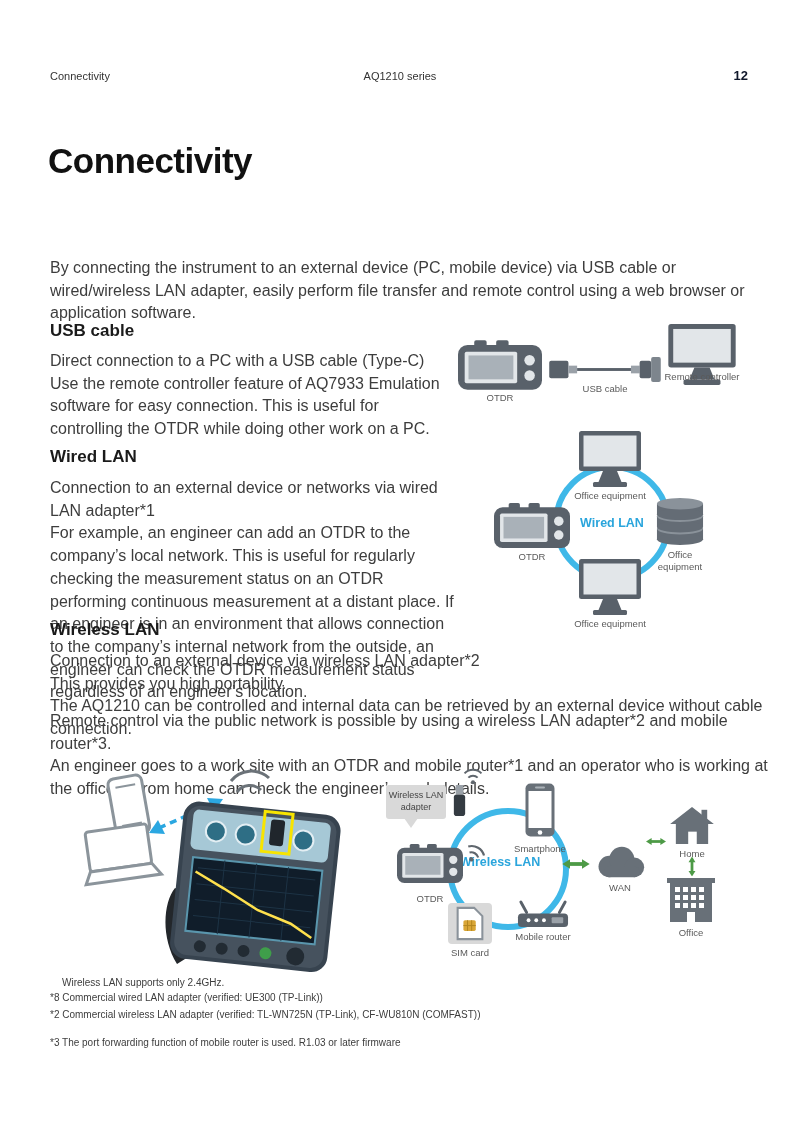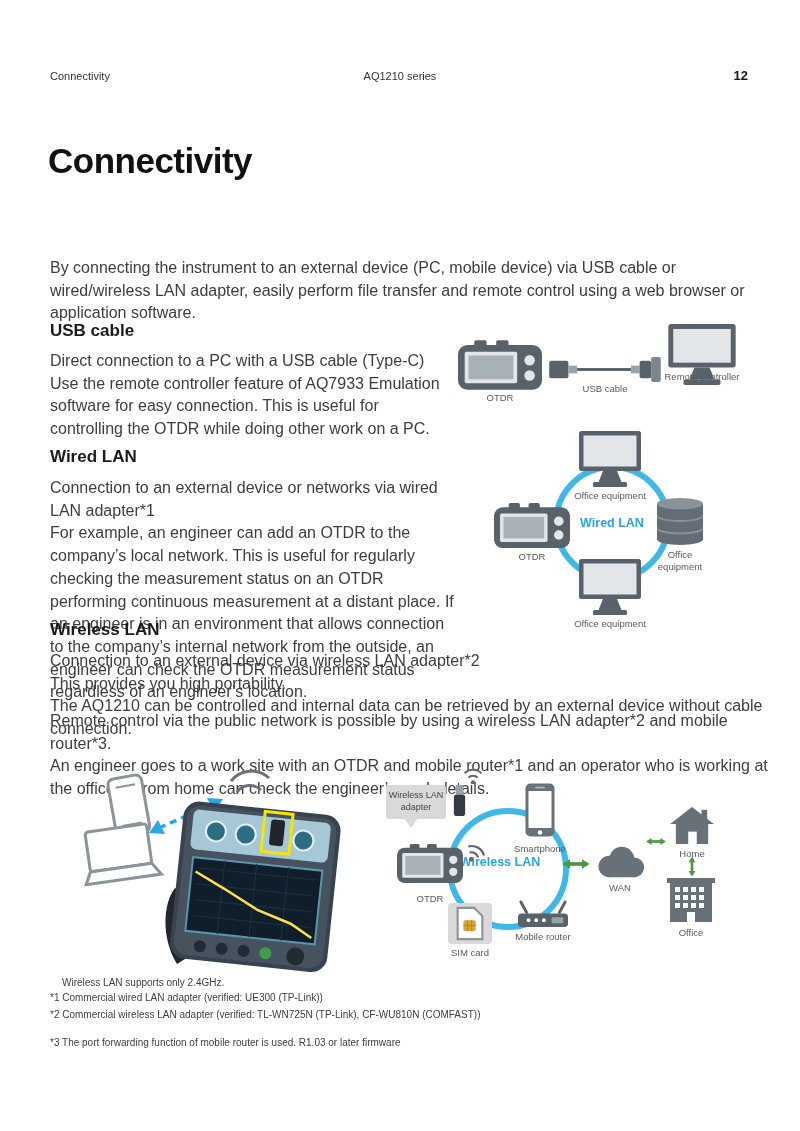--- a/index.html
+++ b/index.html
@@ -300,18 +300,18 @@
 
   <svg class="abs icon" style="left:682px; top:862px; transform:rotate(90deg);" width="20" height="9">
       <use href="#sym-arrow-h"></use>
     </svg>
 
   <svg class="abs icon" style="left:666px; top:876px;" width="50" height="46">
       <use href="#sym-office"></use>
     </svg>
   <div class="abs dlabel" style="left:666px; top:927px; width:50px;">Office</div>
 
-  <div class="abs footnote" style="left:50px; top:991px;">*1 Commercial wired LAN adapter (verified: UE300 (TP-Link))</div>
+  <div class="abs footnote" style="left:50px; top:991px;">*8 Commercial wired LAN adapter (verified: UE300 (TP-Link))</div>
   <div class="abs footnote" style="left:50px; top:1008px;">*2 Commercial wireless LAN adapter (verified: TL-WN725N (TP-Link), CF-WU810N (COMFAST))</div>
   <div class="abs footnote" style="left:62px; top:976px;">Wireless LAN supports only 2.4GHz.</div>
   <div class="abs footnote" style="left:50px; top:1036px;">*3 The port forwarding function of mobile router is used. R1.03 or later firmware</div>
 
 </div>
 
 </body></html>

